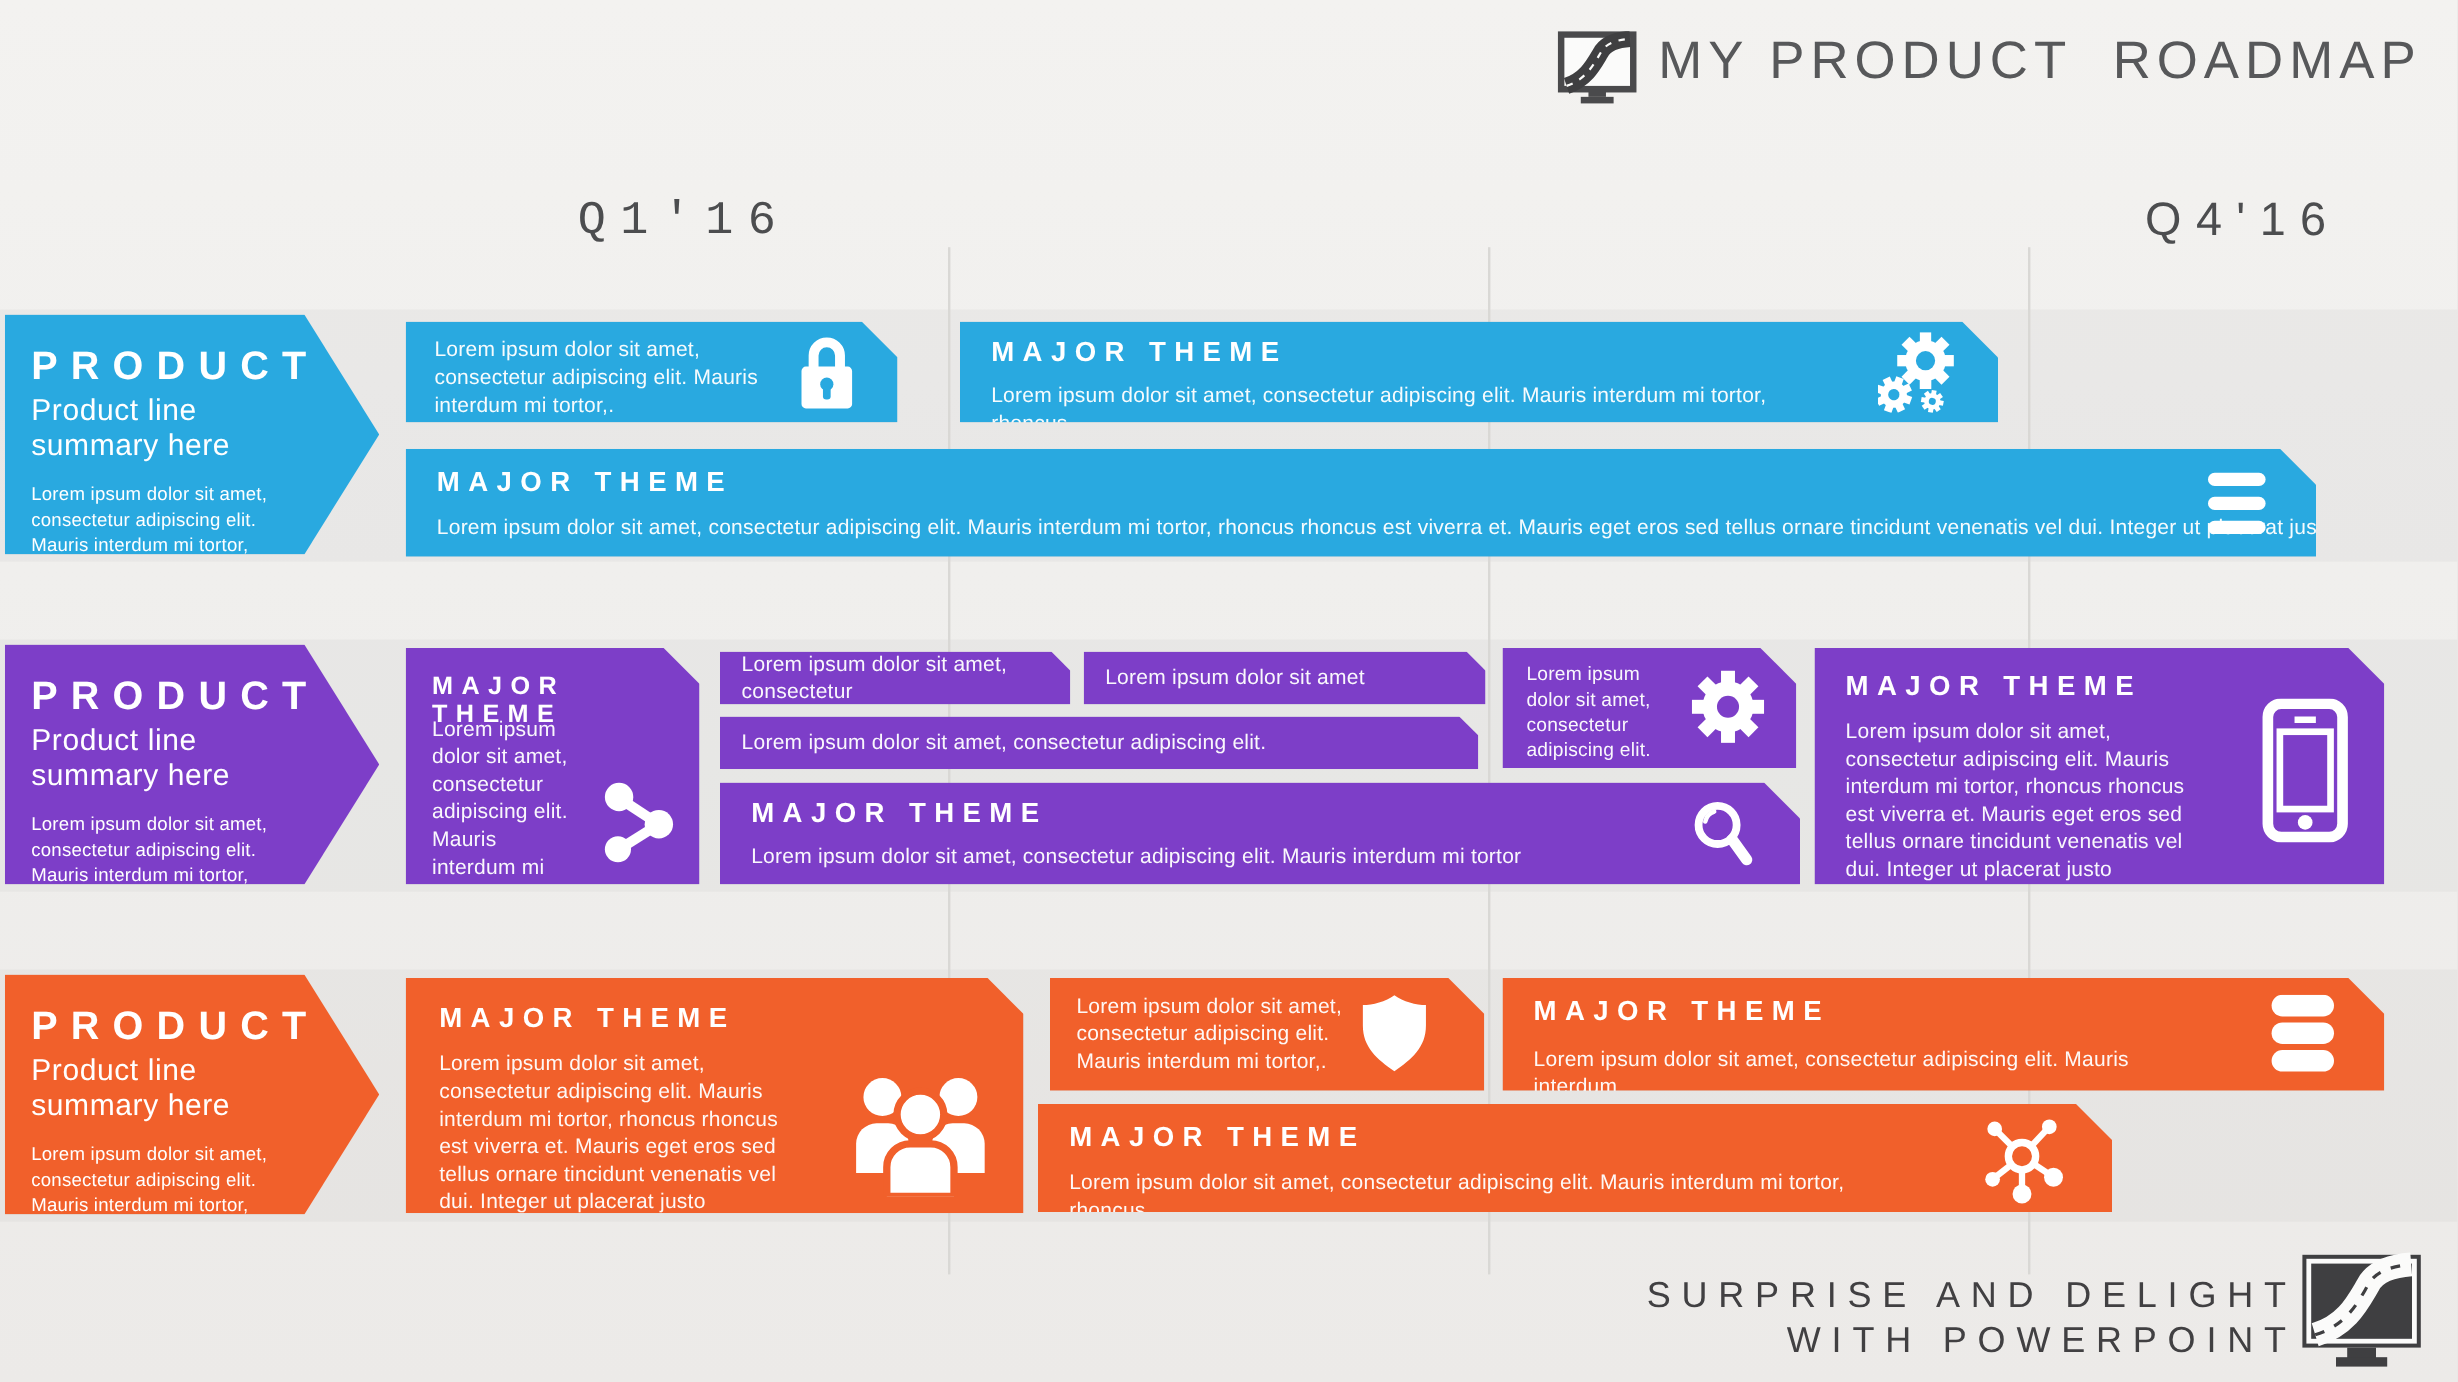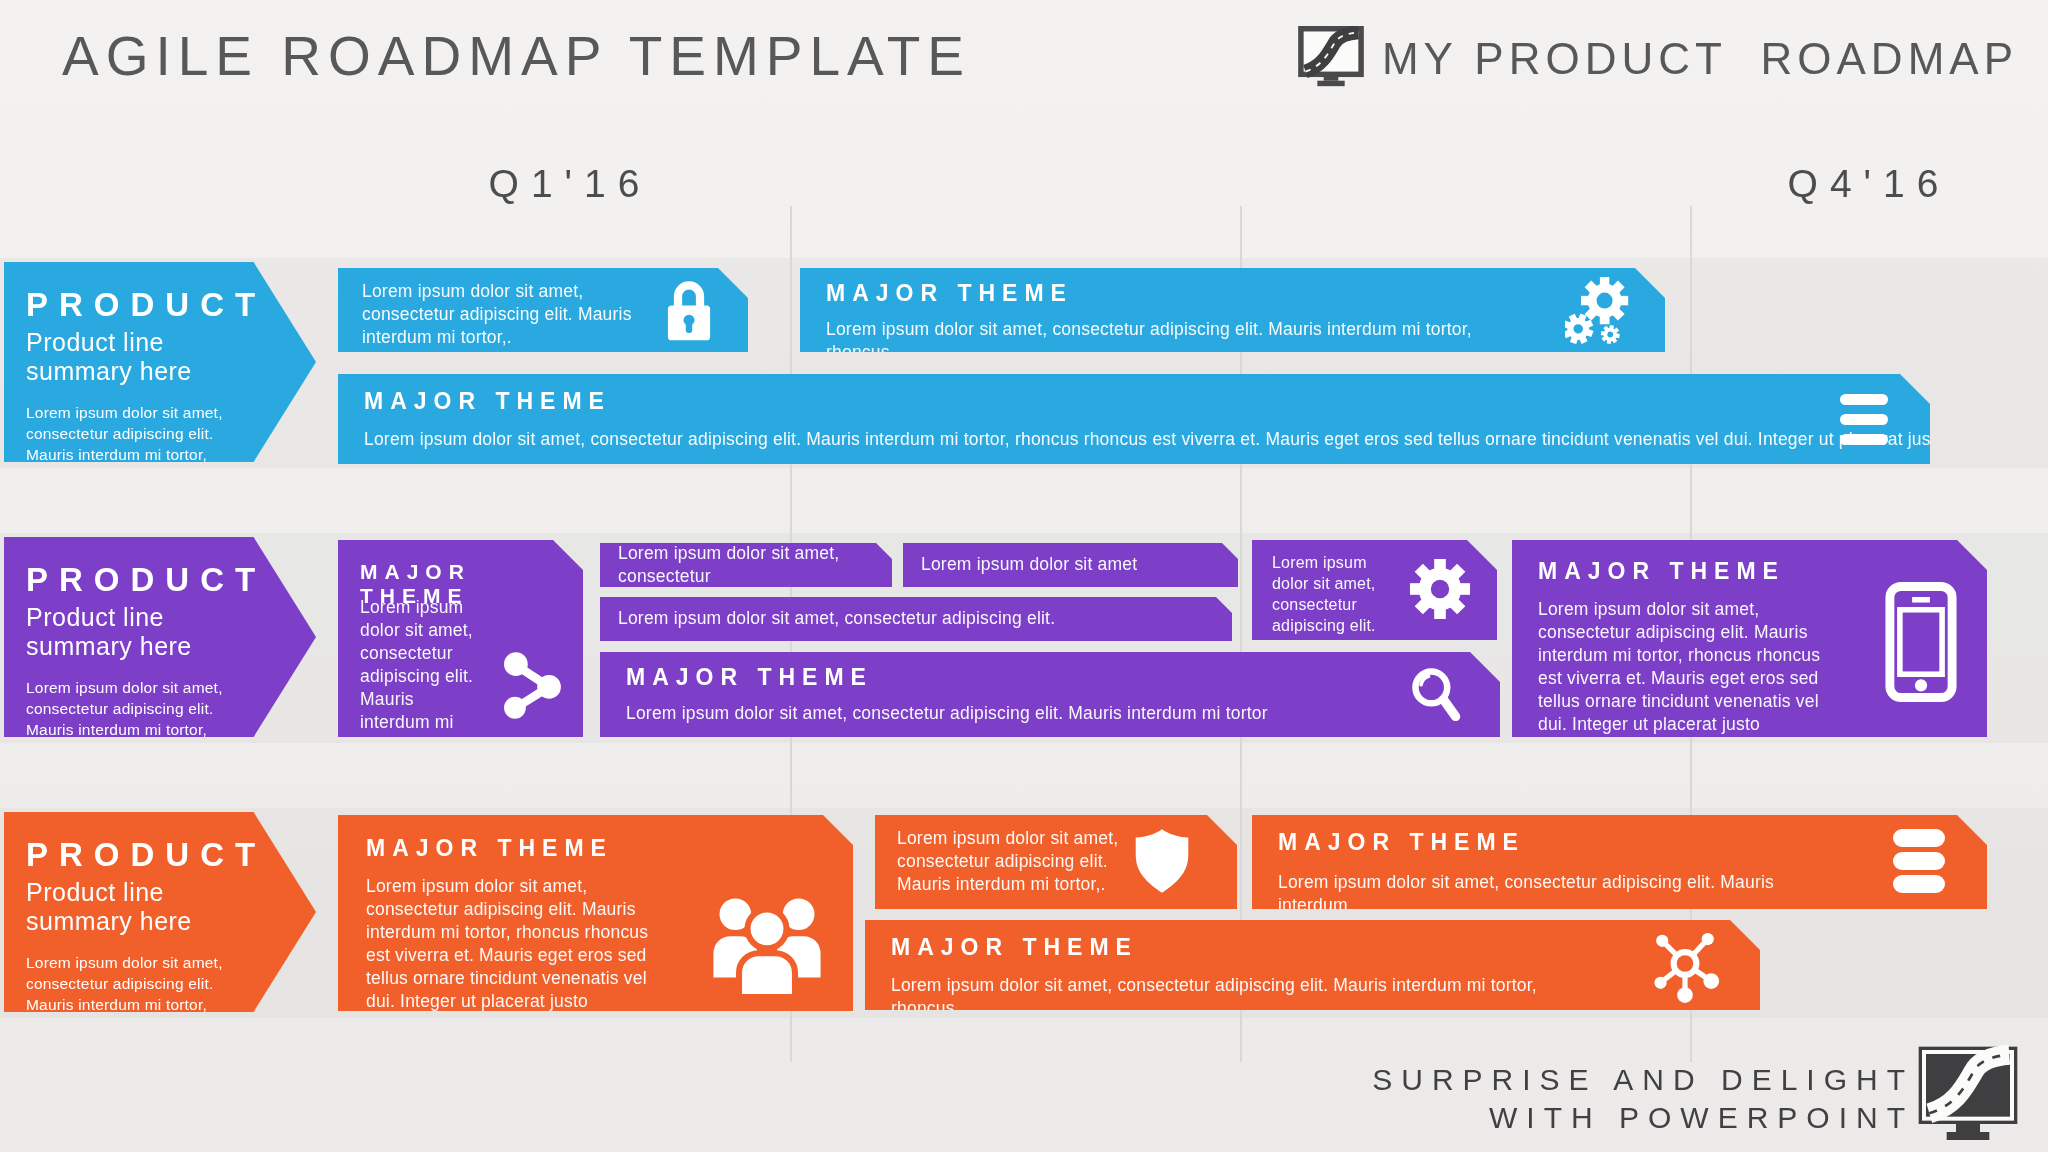--- a/index.html
+++ b/index.html
@@ -7,21 +7,21 @@
     position:relative;width:2048px;height:1152px;overflow:hidden;
     background:linear-gradient(180deg,#f3f2f0 0%,#efeeec 55%,#eceae8 100%);
     font-family:"Liberation Sans",sans-serif;color:#58595b;
   }
   
   .lane-band{position:absolute;left:0;width:2048px;background:rgba(120,118,115,0.06);}
   
   .divider{position:absolute;top:206px;height:856px;width:2px;background:#d9d8d5;}
   
   .page-title{position:absolute;left:62px;top:24px;font-size:55px;letter-spacing:7px;color:#57585a;font-weight:500;}
-  .brand{position:absolute;right:30px;top:26px;display:flex;align-items:center;gap:18px;}
+  .brand{position:absolute;right:30px;top:26px;display:flex;gap:18px;}
   .brand-text{font-size:44px;letter-spacing:5px;color:#57585a;font-weight:500;white-space:pre;}
   
   .q{position:absolute;top:162px;font-size:39px;letter-spacing:12px;color:#4c4d4f;text-align:center;font-weight:500;}
   
   .arrow{position:absolute;left:4px;width:312px;height:200px;color:#fff;
     clip-path:polygon(0 0,80% 0,100% 50%,80% 100%,0 100%);
     padding:24px 78px 18px 22px;box-sizing:border-box;}
   .arrow-title{font-size:33px;font-weight:bold;letter-spacing:11px;}
   .arrow-sub{font-size:25px;margin-top:4px;letter-spacing:.5px;}
   .arrow-summary{font-size:15.5px;line-height:1.34;margin-top:17px;width:238px;letter-spacing:.2px;}
@@ -45,35 +45,34 @@
 <div class="stage">
 
   <div class="lane-band" style="top:258px;height:210px;"></div>
   <div class="lane-band" style="top:533px;height:210px;"></div>
   <div class="lane-band" style="top:808px;height:210px;"></div>
 
   <div class="divider" style="left:790px;"></div>
   <div class="divider" style="left:1240px;"></div>
   <div class="divider" style="left:1690px;"></div>
 
-  <div class="page-title">AGILE ROADMAP TEMPLATE</div>
   <div class="brand">
     <span>
       <svg width="66" height="62" viewBox="0 0 72 68">
         <rect x="3" y="3" width="66" height="50" fill="#fbfbfa" stroke="#4a4a4c" stroke-width="6"></rect>
         <path d="M8 50 C26 44 33 30 39 20 C43 12 52 8 66 7" stroke="#3f3f41" stroke-width="15" fill="none"></path>
         <path d="M8 50 C26 44 33 30 39 20 C43 12 52 8 66 7" stroke="#fbfbfa" stroke-width="2" fill="none" stroke-dasharray="6 7"></path>
         <rect x="28" y="53" width="16" height="7" fill="#4a4a4c"></rect>
         <rect x="21" y="60" width="30" height="6" fill="#4a4a4c"></rect>
       </svg>
     </span>
     <span class="brand-text">MY PRODUCT  ROADMAP</span>
   </div>
 
-  <div class="q" style="left:345px;width:450px;">Q1'16</div>
+  <div class="q" style="left:345px;width:450px;font-family:Liberation Mono, monospace;">Q1'16</div>
   <div class="q" style="left:1690px;width:358px;">Q4'16</div>
 
   <div class="arrow shadow" style="top:262px;background:#29A9E0;">
     <div class="arrow-title">PRODUCT</div>
     <div class="arrow-sub">Product line summary here</div>
     <div class="arrow-summary">Lorem ipsum dolor sit amet, consectetur adipiscing elit. Mauris interdum mi tortor, rhoncus rhoncus est viverra et. Mauris eget eros sed tellus ornare tincidunt venenatis vel dui. Integer ut placerat justo</div>
   </div>
 
   <div class="bar notch-lg shadow" style="left:338px;top:268px;width:410px;height:84px;background:#29A9E0;">
     <div class="bar-body" style="position:absolute;left:24px;top:12px;width:300px;">Lorem ipsum dolor sit amet, consectetur adipiscing elit. Mauris interdum mi tortor,.</div>

